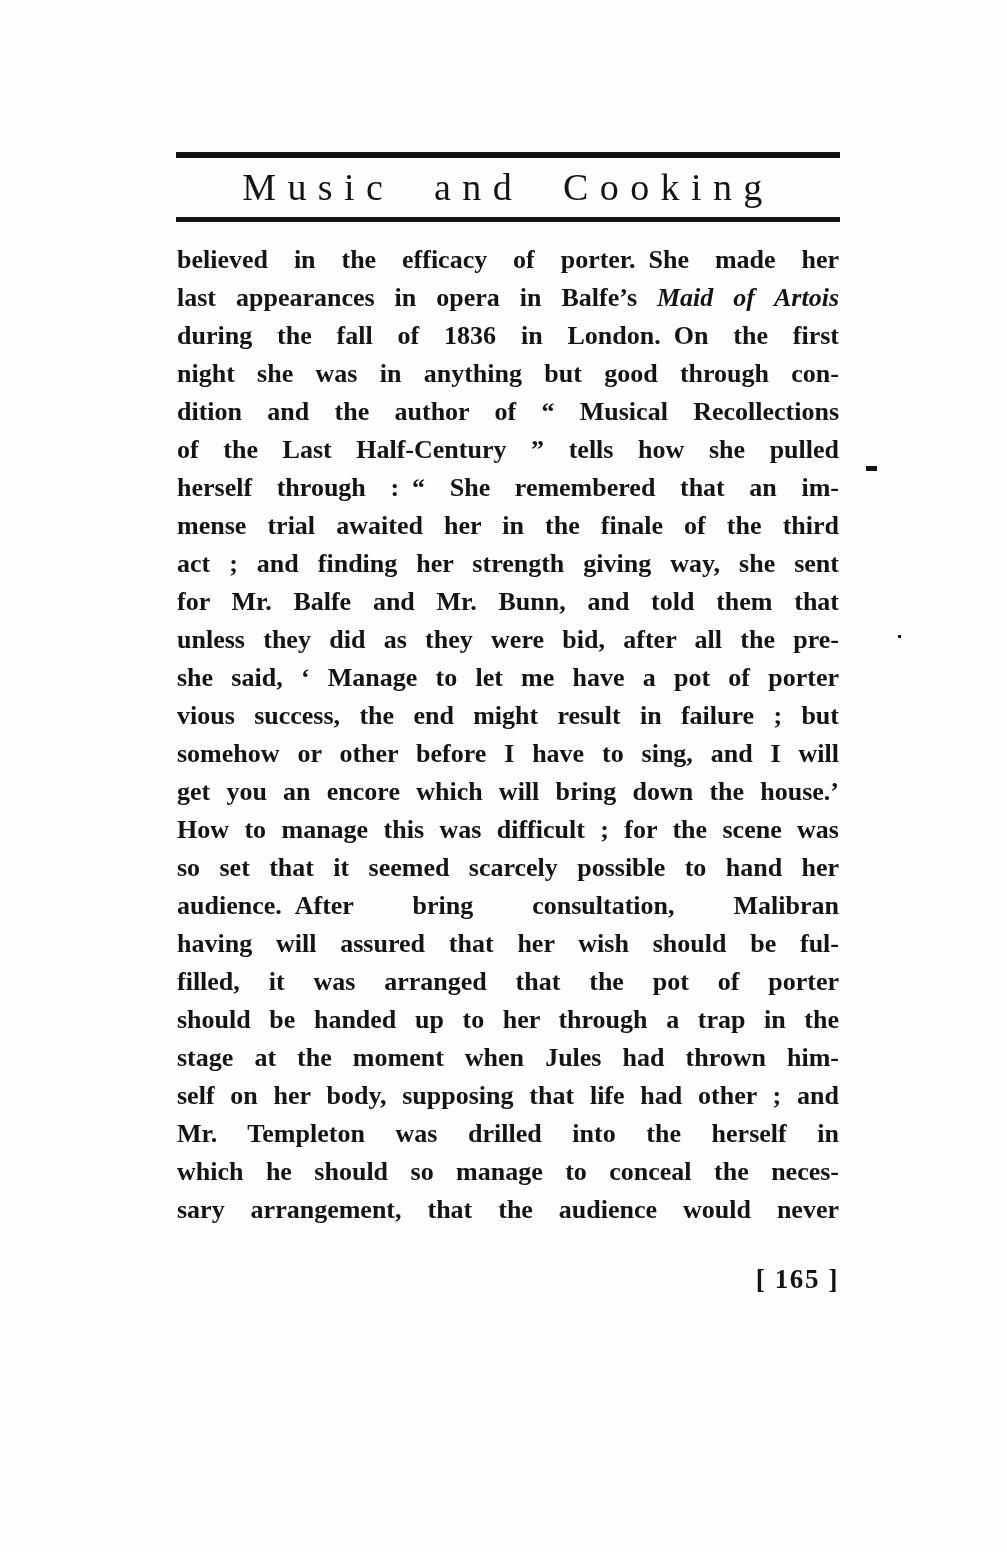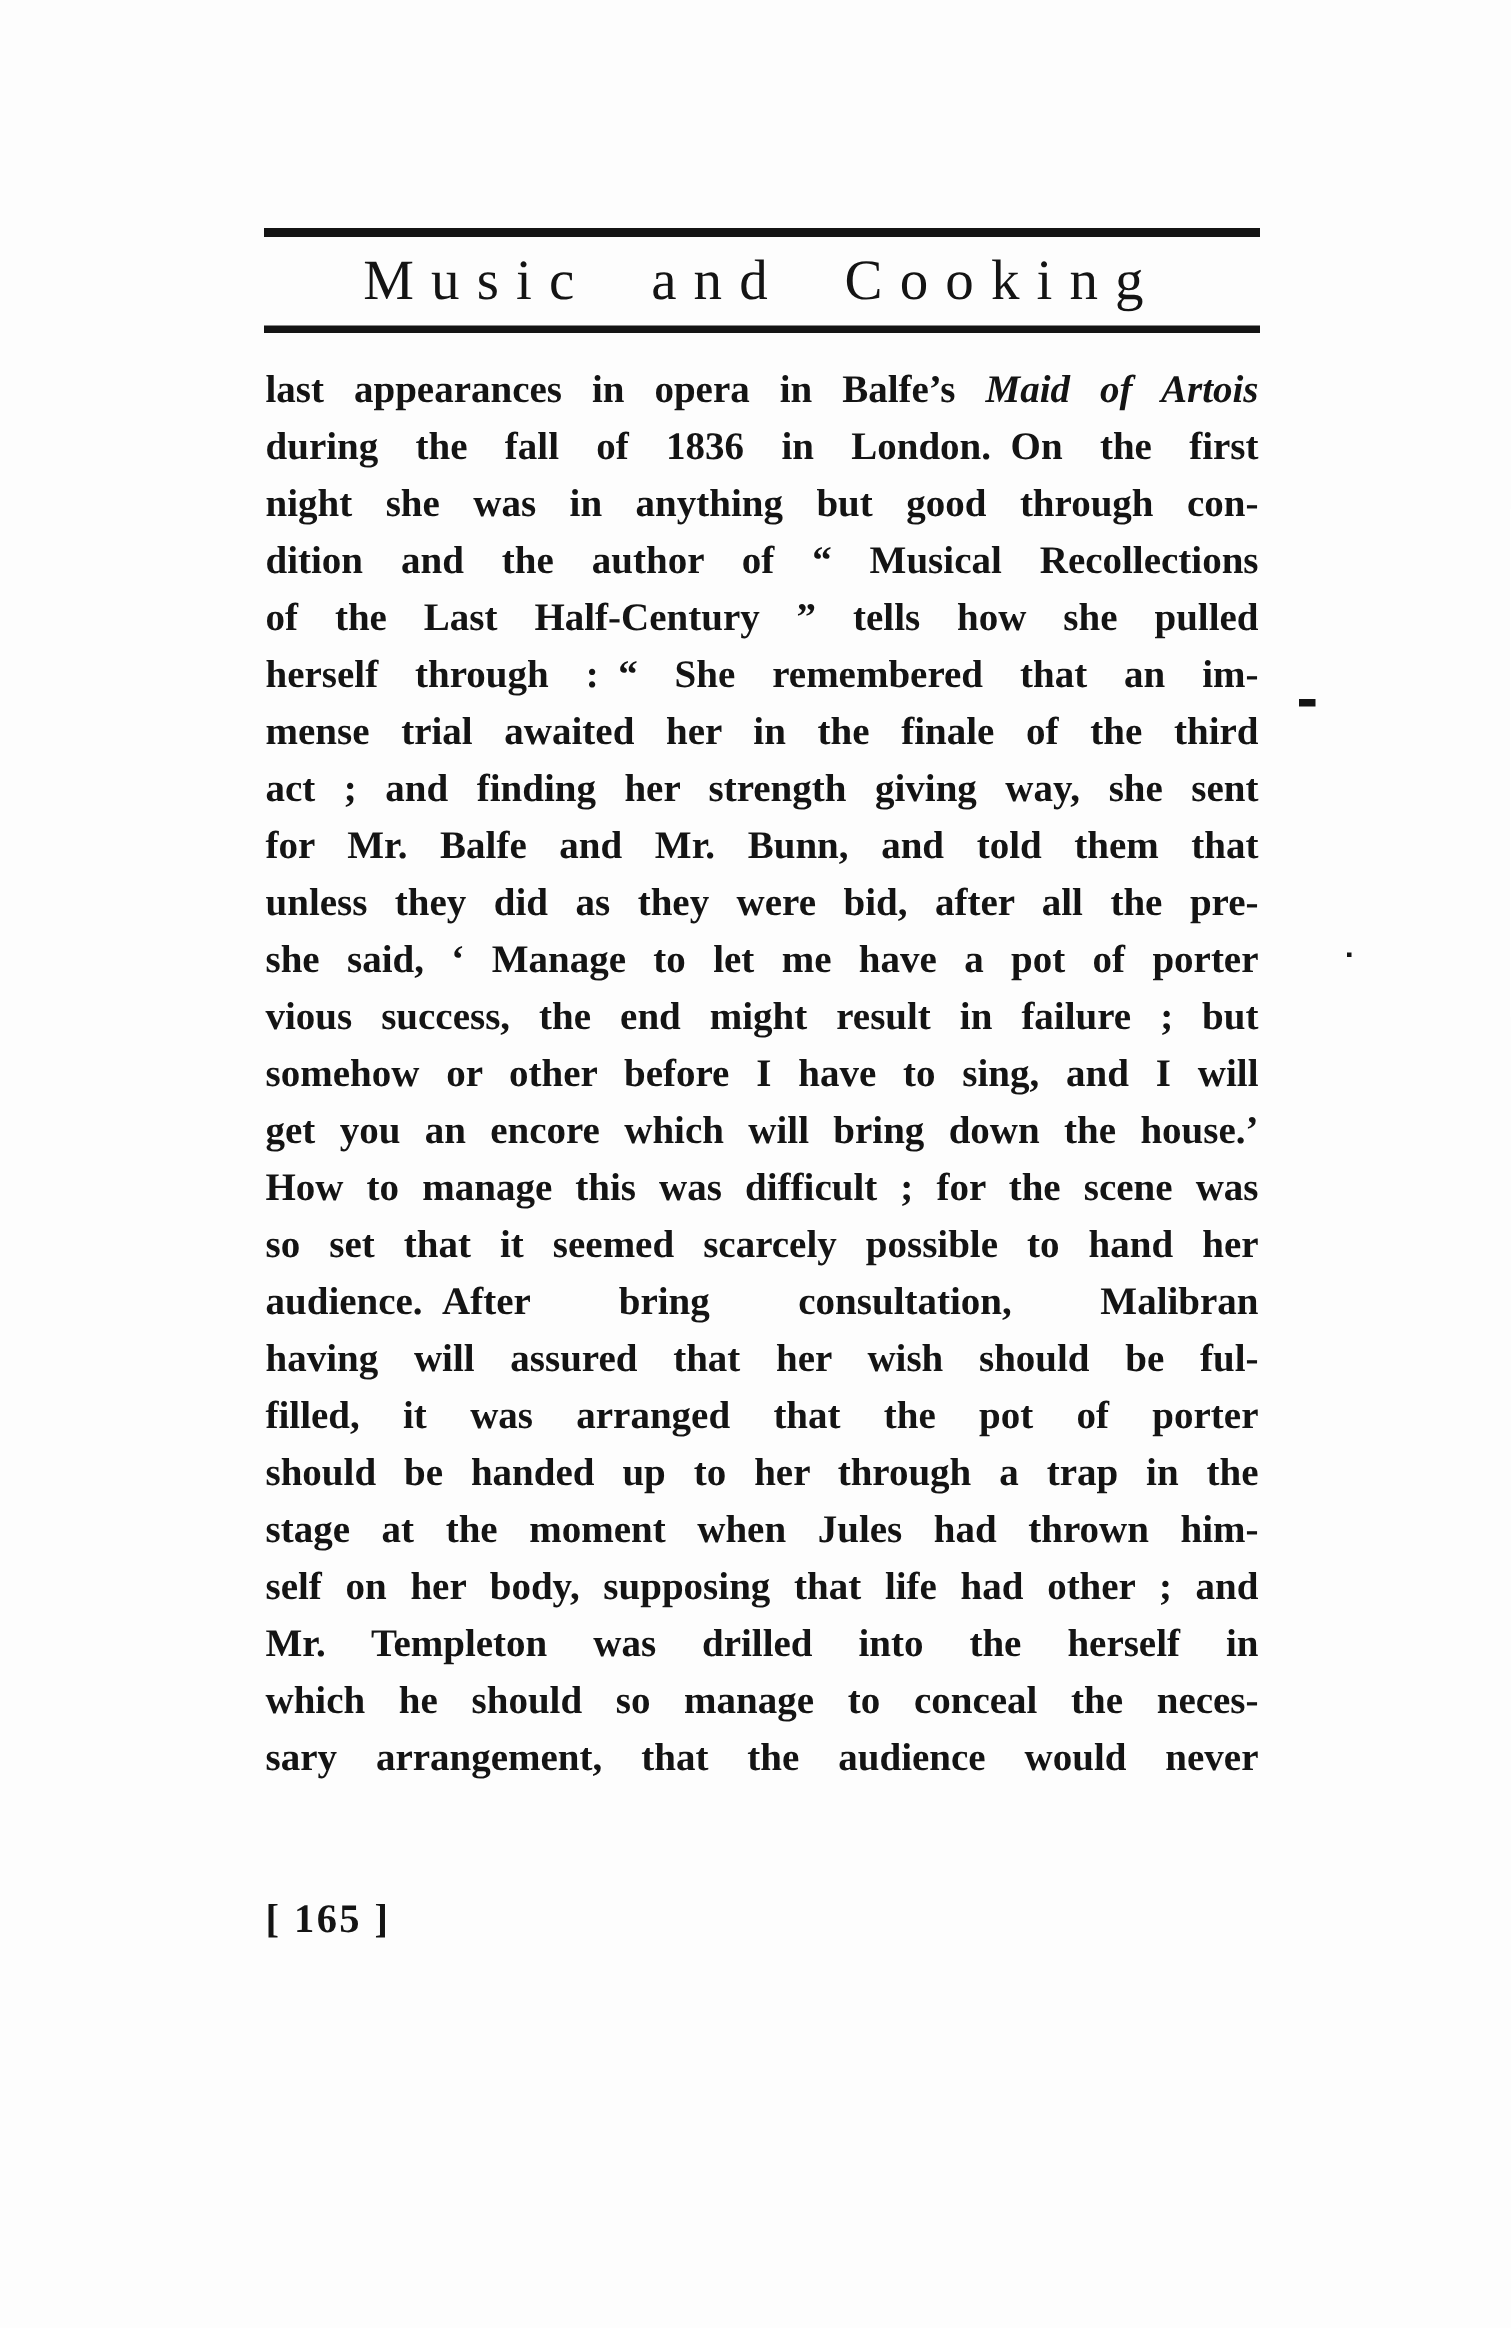--- a/index.html
+++ b/index.html
@@ -50,38 +50,39 @@
     text-justify: inter-word;
   }
   .it { font-style: italic; }
   .pagenum {
     position: absolute;
     left: 177px;
     top: 1260px;
     width: 662px;
     height: 38px;
     line-height: 38px;
-    text-align: left;
+    text-align: right;
     font-size: 27px;
     font-weight: bold;
     letter-spacing: 0.06em;
   }
   .speck { position: absolute; background: #141414; }
   .speck-1 { left: 866px; top: 466px; width: 11px; height: 5px; }
   .speck-2 { left: 898px; top: 635px; width: 3px; height: 3px; }
 </style>
 </head>
 <body>
 
 <div class="page">
   <div class="rule rule-top"></div>
   <div class="title">Music and Cooking</div>
   <div class="rule rule-bottom"></div>
 
   <div class="bodytext">
+      <div class="line"><span>believed in the efficacy of porter. She made her</span></div>
       <div class="line"><span>last appearances in opera in Balfe’s </span><span class="it">Maid of Artois</span></div>
       <div class="line"><span>during the fall of 1836 in London. On the first</span></div>
       <div class="line"><span>night she was in anything but good through con-</span></div>
       <div class="line"><span>dition and the author of “ Musical Recollections</span></div>
       <div class="line"><span>of the Last Half-Century ” tells how she pulled</span></div>
       <div class="line"><span>herself through : “ She remembered that an im-</span></div>
       <div class="line"><span>mense trial awaited her in the finale of the third</span></div>
       <div class="line"><span>act ; and finding her strength giving way, she sent</span></div>
       <div class="line"><span>for Mr. Balfe and Mr. Bunn, and told them that</span></div>
       <div class="line"><span>unless they did as they were bid, after all the pre-</span></div>

